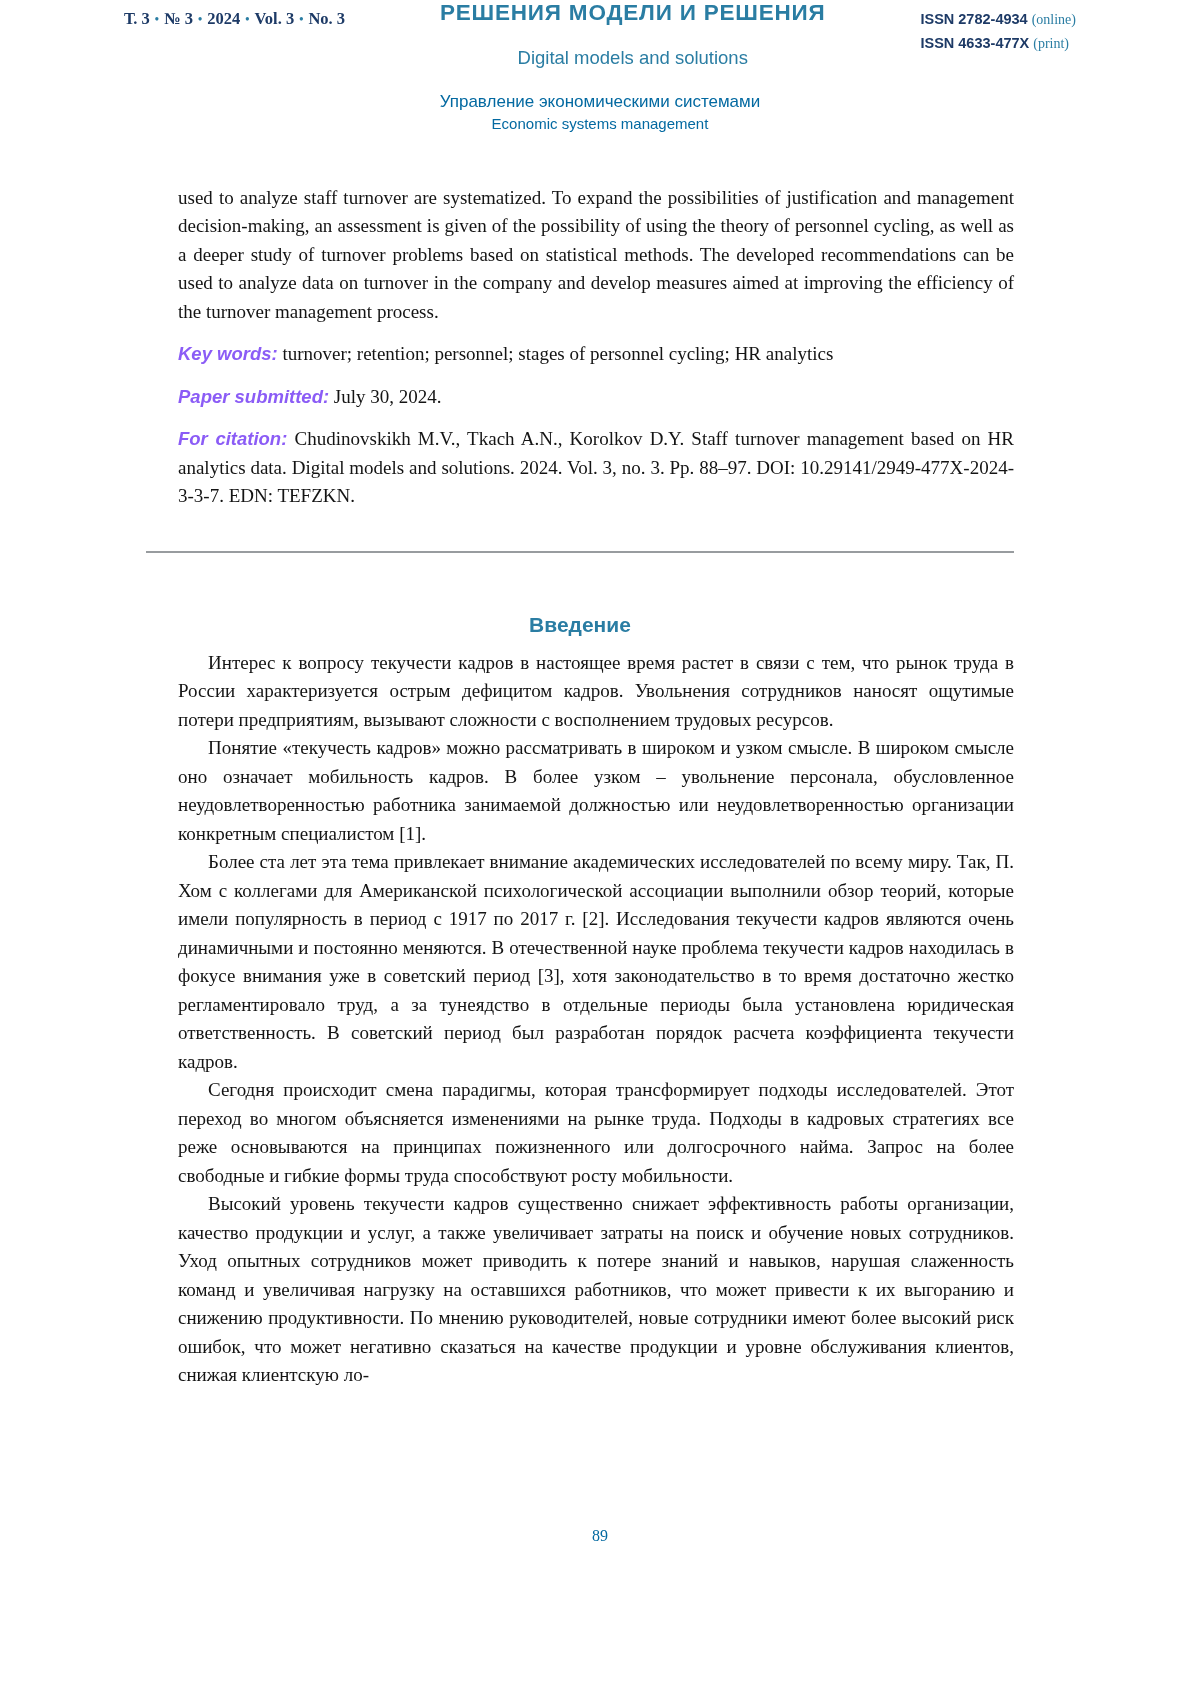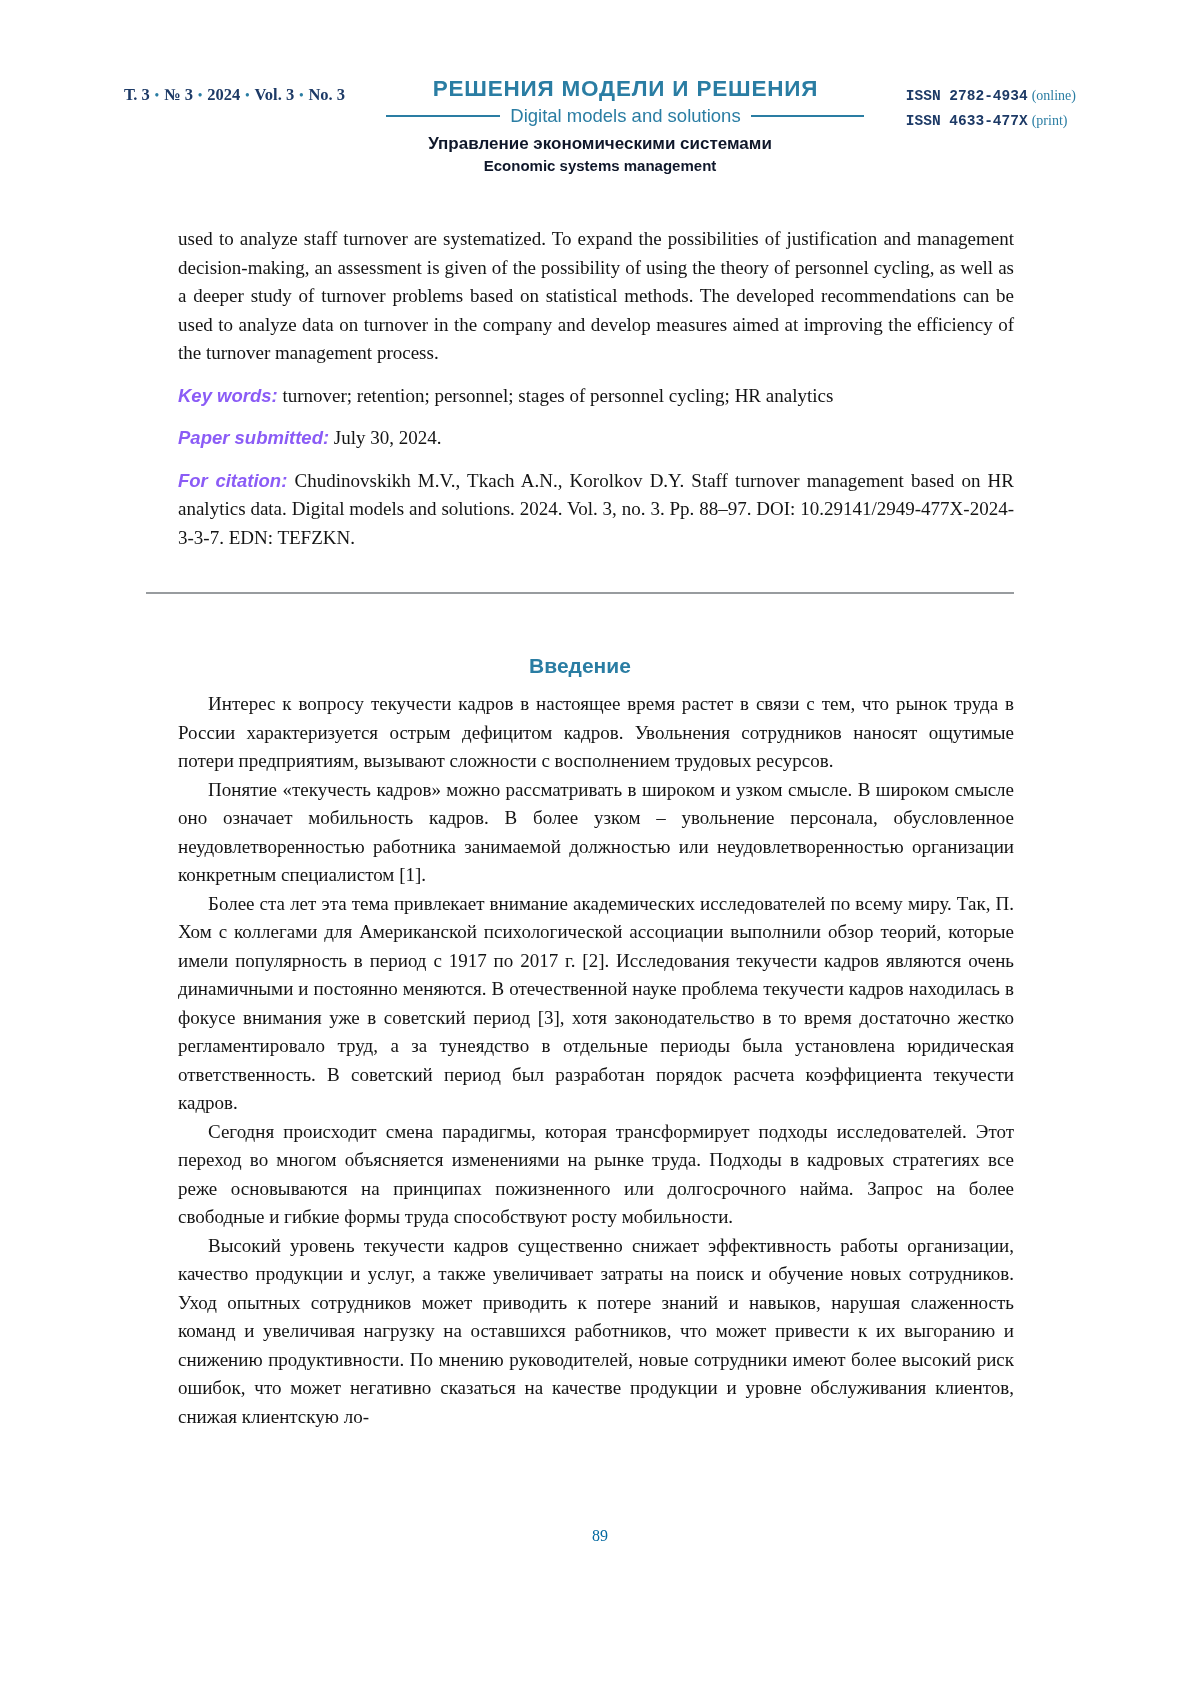--- a/index.html
+++ b/index.html
@@ -9,21 +9,20 @@
     height: 1697px;
     font-family: "Liberation Serif", serif;
     color: #111111;
   }
   .page {
     position: relative;
     width: 1200px;
     height: 1697px;
     display: flex;
     flex-direction: column;
-    padding-top: 76px;
     overflow: hidden;
     background: #ffffff;
   }
 
   
   .header-row {
     width: 952px;
     margin: 0 auto;
     display: flex;
     justify-content: space-between;
@@ -54,56 +53,56 @@
     font-weight: bold;
     font-size: 22.5px;
     letter-spacing: 0.8px;
     color: #2a7da3;
     line-height: 1.15;
   }
   .subtitle-row {
     display: flex;
     align-items: center;
     gap: 10px;
-    margin-top: 3px;
+    margin-top: 9px;
+    flex-direction: column;
   }
   .subtitle-line {
     flex: 1 1 auto;
     height: 0;
     border-top: 2px solid #2a7da3;
   }
   .journal-subtitle {
     font-family: "Liberation Sans", sans-serif;
     font-size: 18.5px;
     color: #2a7da3;
     white-space: nowrap;
   }
   .issn-block {
     padding-top: 7px;
     text-align: left;
     line-height: 1.5;
     white-space: nowrap;
   }
   .issn-num {
-    font-family: Liberation Mono, monospace;
+    font-family: Liberation Sans, sans-serif;
     font-weight: bold;
     font-size: 14.5px;
     color: #1d3a66;
   }
   .issn-suffix {
     font-family: "Liberation Serif", serif;
     font-size: 14px;
     color: #2a7da3;
   }
   .section-block {
     text-align: center;
-    margin-top: 1px;
-    font-family: "Liberation Sans", sans-serif;
-    color: #0f172a;
-    font-weight: bold;
+    margin-top: 11px;
+    font-family: "Liberation Sans", sans-serif;
+    color: #0369a1;
   }
   .section-ru { font-size: 17px; line-height: 1.2; }
   .section-en { font-size: 15px; line-height: 1.3; margin-top: 2px; }
 
   
   .content {
     width: 868px;
     margin-left: 146px;
   }
   .content p {

